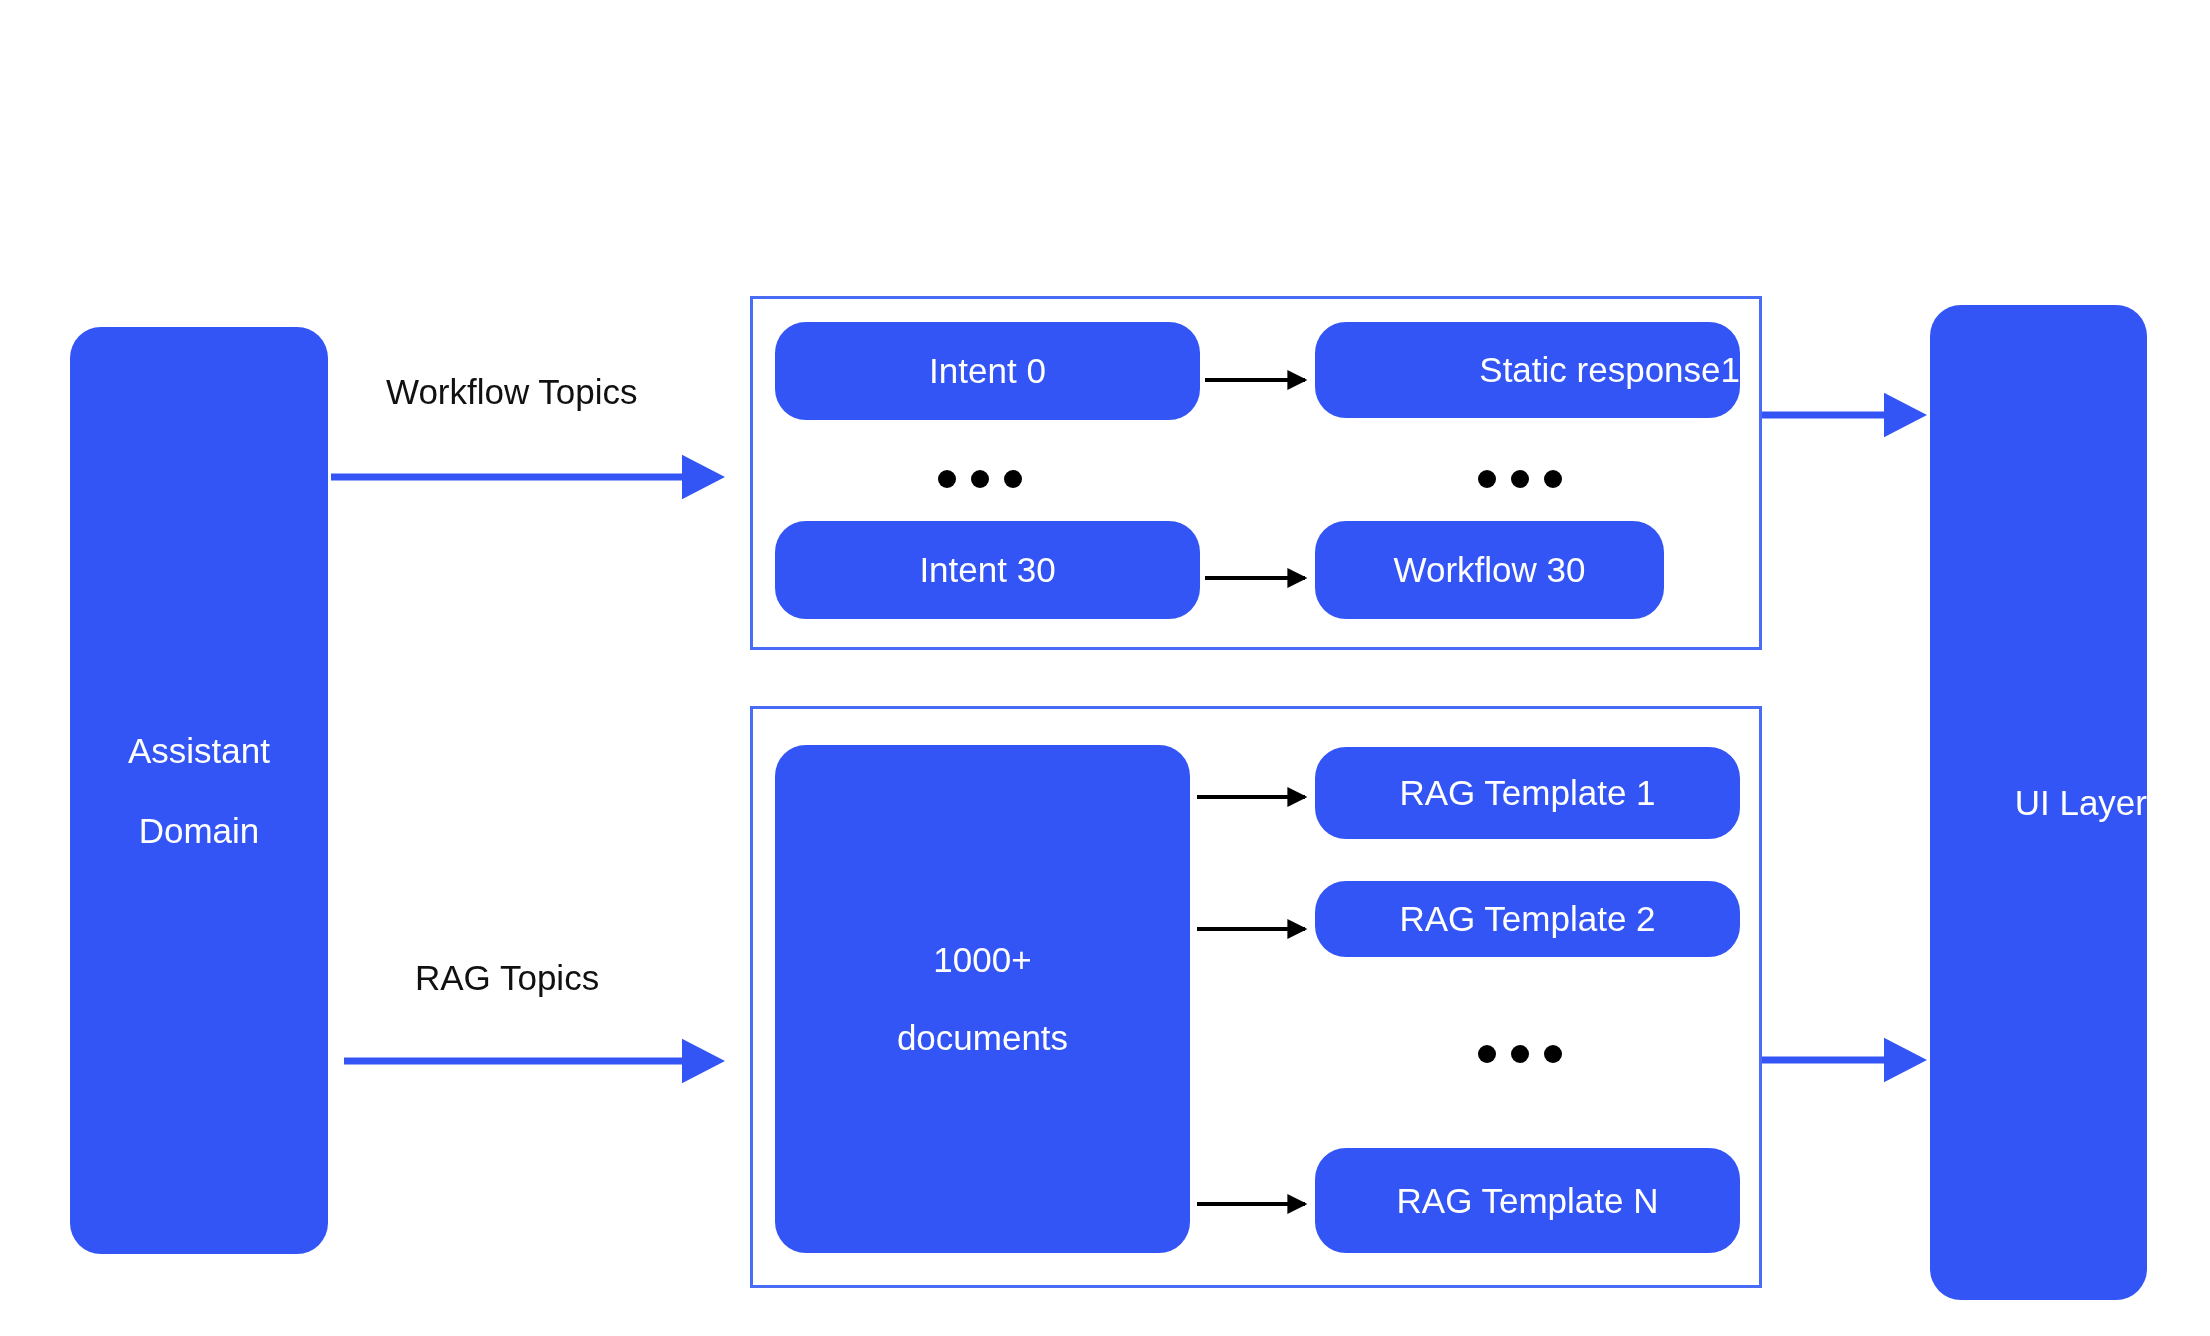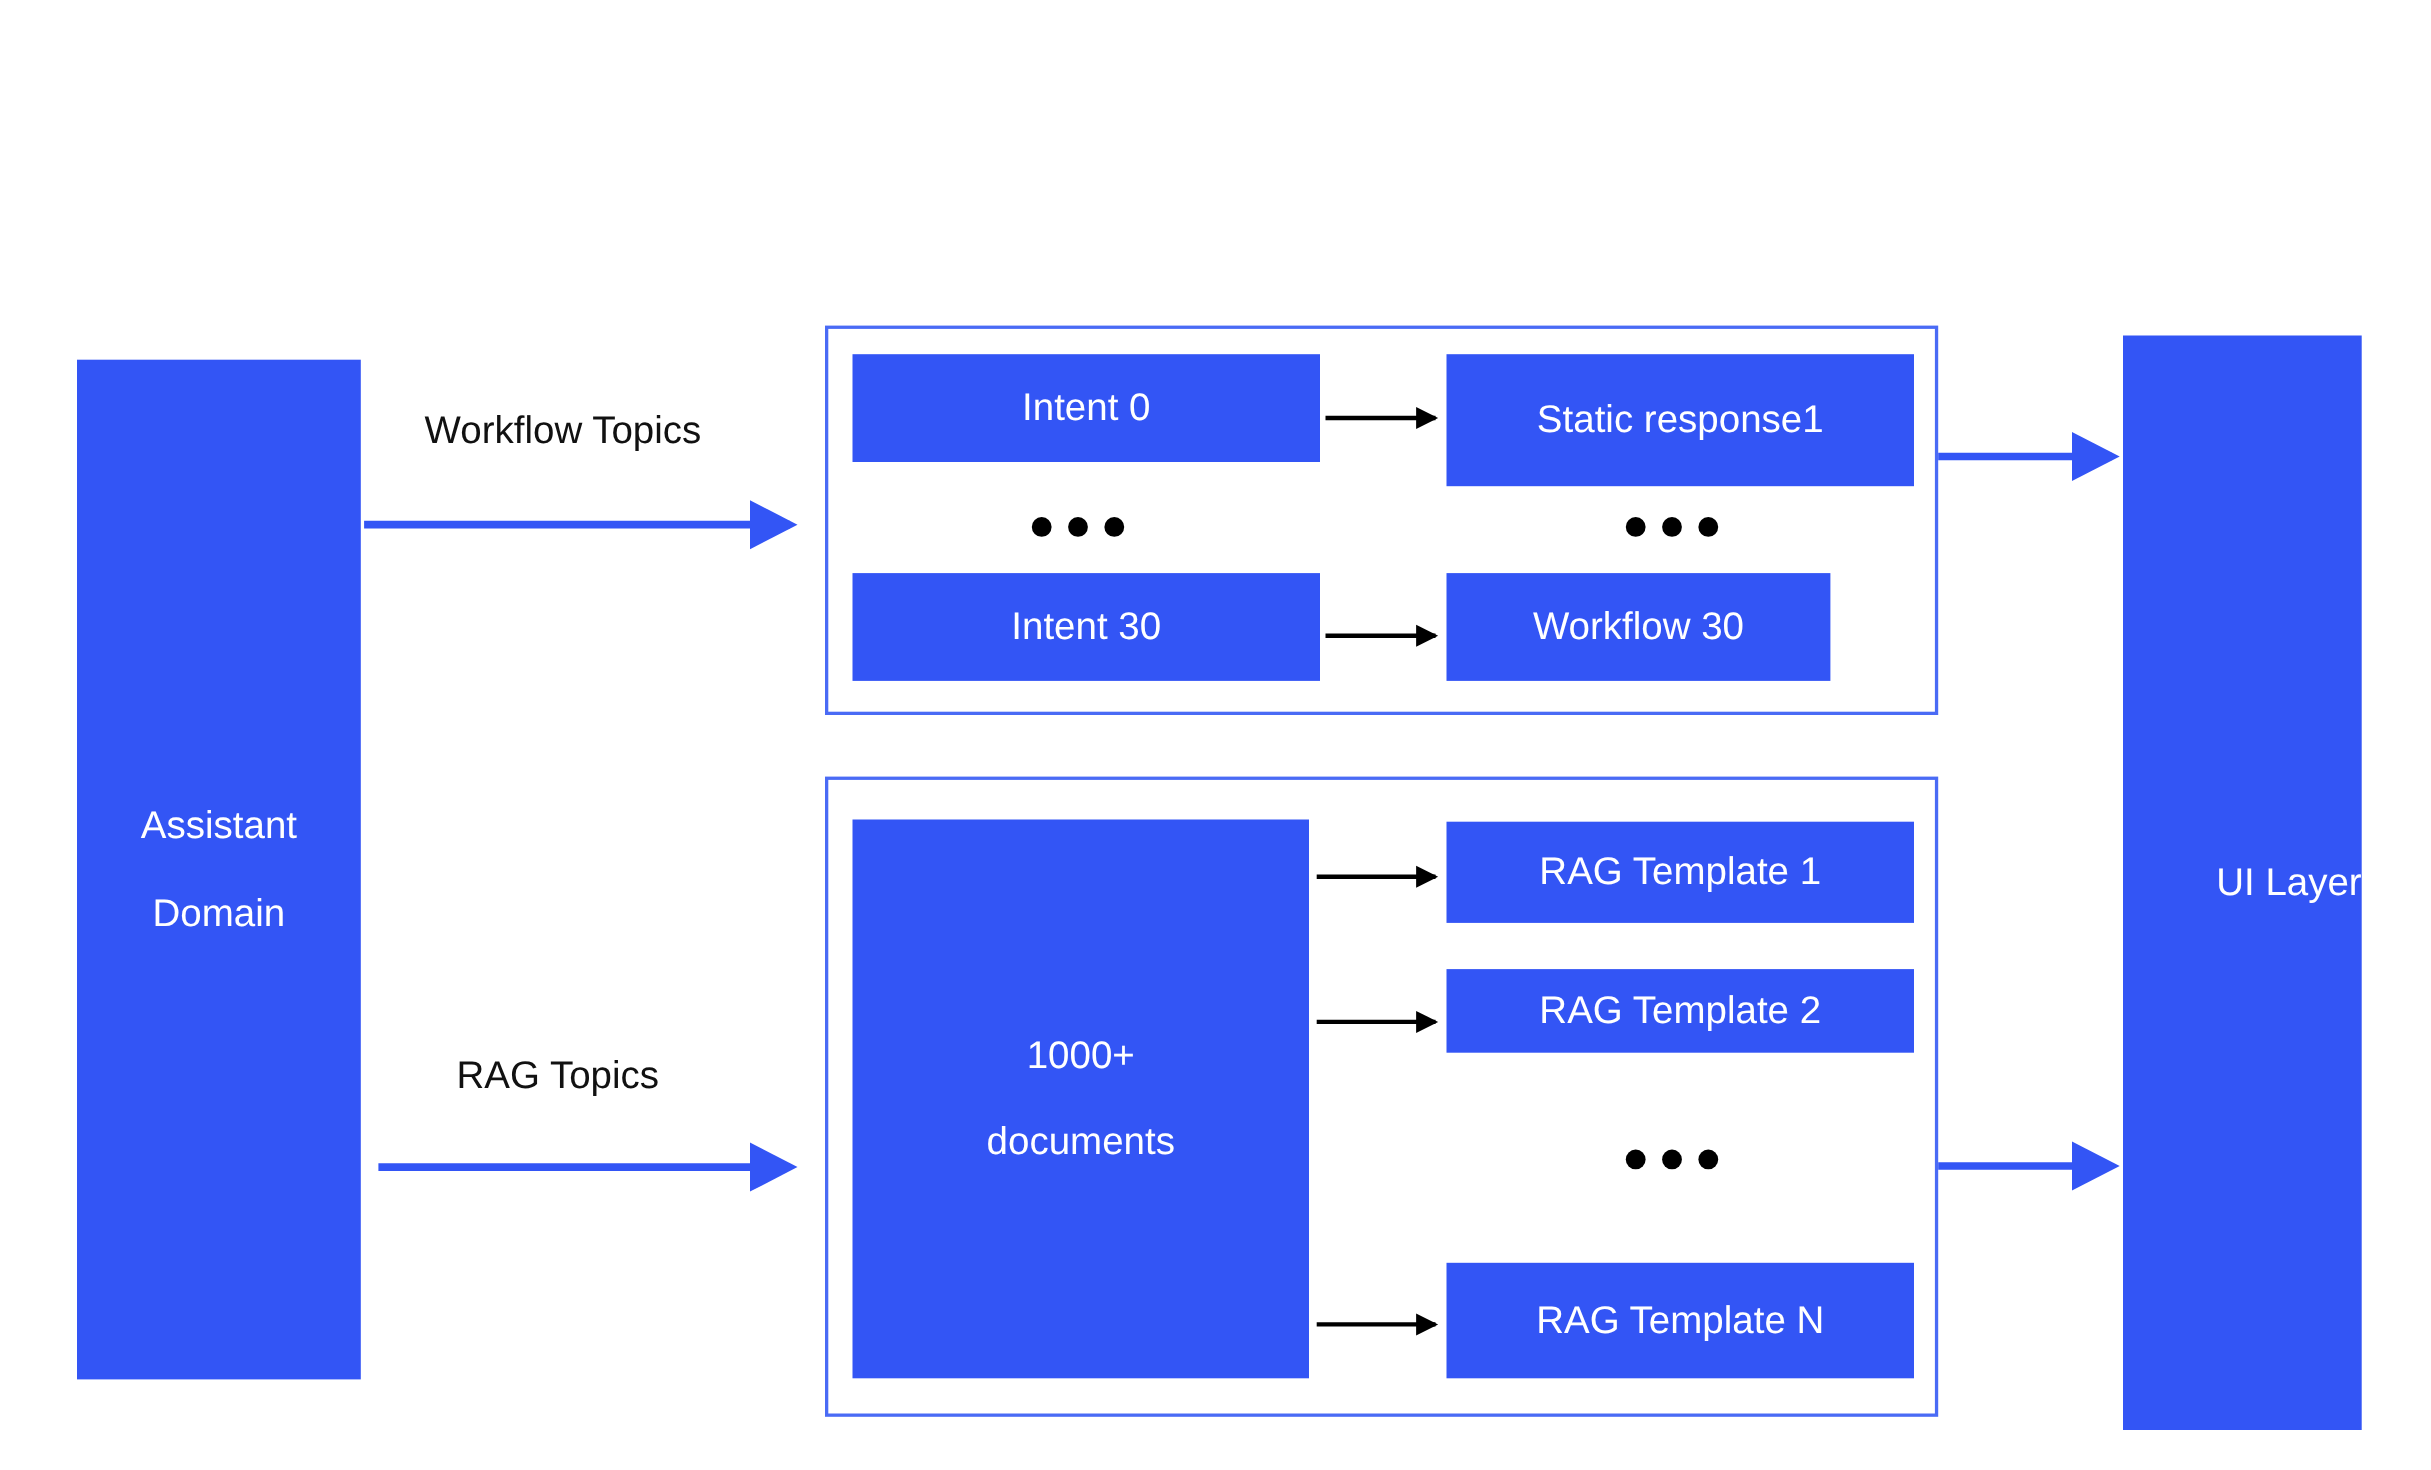--- a/index.html
+++ b/index.html
@@ -37,20 +37,21 @@
     background: #3355f5;
     color: #ffffff;
     display: flex;
     align-items: center;
     justify-content: center;
     text-align: center;
     font-size: 35px;
     line-height: 62px;
     font-weight: 400;
     box-sizing: border-box;
+    border-radius: 31px;
   }
   .blk.tall {
     flex-direction: column;
   }
 
   
   .panel {
     position: absolute;
     border: 3px solid #4a6bf5;
     background: transparent;
@@ -105,21 +106,21 @@
   <div class="edge-label" style="left:386px; top:372px;">Workflow Topics</div>
 
   <div class="edge-label" style="left:415px; top:958px;">RAG Topics</div>
 
   <div class="panel" style="left:750px; top:296px; width:1012px; height:354px;"></div>
 
   <div class="blk" style="left:775px; top:322px; width:425px; height:98px;">
     <span>Intent 0</span>
   </div>
 
-  <div class="blk" style="left:1315px; top:322px; width:425px; height:120px;">
+  <div class="blk" style="left:1315px; top:322px; width:425px; height:96px;justify-content:flex-end;">
     <span>Static response1</span>
   </div>
 
   <div class="dots" style="left:938px; top:470px;">
     <i></i>
     <i></i>
     <i></i>
   </div>
 
   <div class="dots" style="left:1478px; top:470px;">

